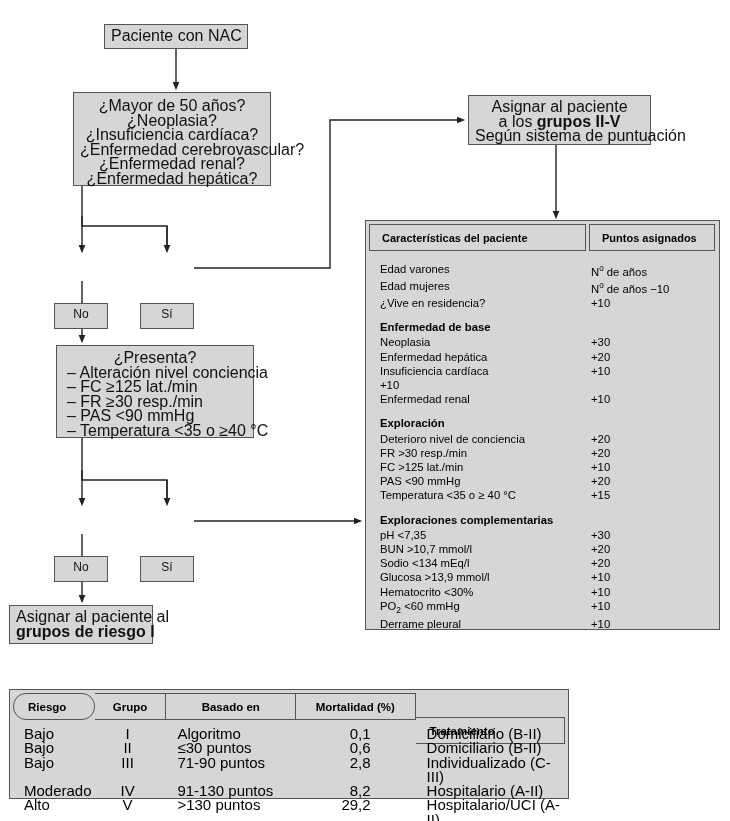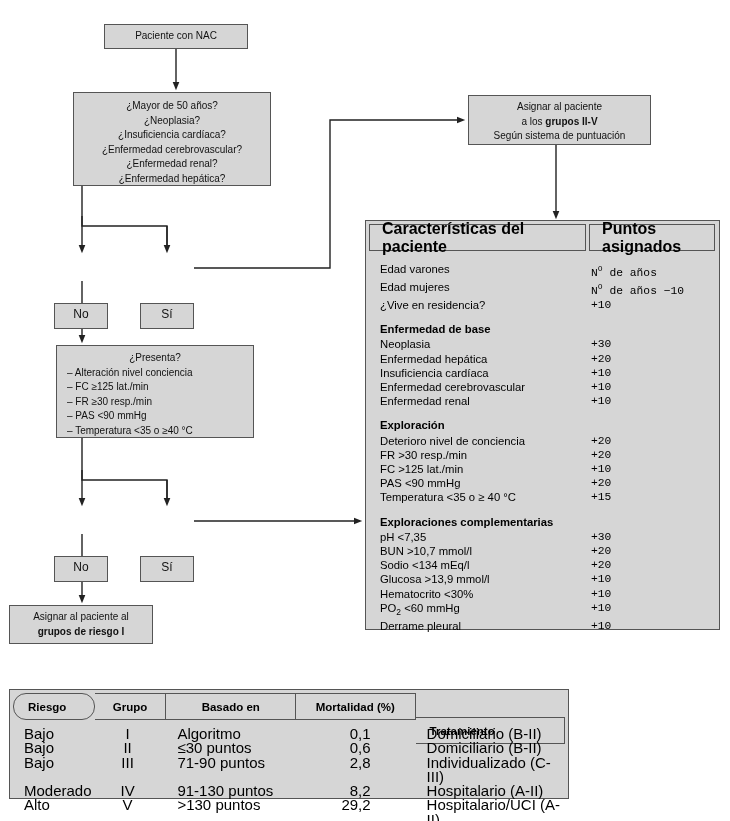--- a/index.html
+++ b/index.html
@@ -21,21 +21,21 @@
     width: 730px;
     height: 821px;
     overflow: hidden;
   }
   
   .box {
     position: absolute;
     background: #d6d6d6;
     border: 1px solid #555555;
     box-sizing: border-box;
-    font-size: 10px;
+    font-size: 16px;
     line-height: 14.5px;
     text-align: center;
     color: #111;
     padding: 4px 6px;
   }
   .box.small {
     font-size: 12px;
     padding: 2px 0;
     line-height: 16px;
     margin-top: 48px;
@@ -66,21 +66,21 @@
     background: #d6d6d6;
     border: 1px solid #555555;
     box-sizing: border-box;
   }
   #points-table .thead {
     display: flex;
     height: 32px;
     box-sizing: border-box;
   }
   #points-table .th {
-    font-size: 16px;
+    font-size: 11px;
     font-weight: bold;
     display: flex;
     align-items: center;
     padding-left: 12px;
     box-sizing: border-box;
     border: 1px solid #555555;
     margin: 3px 0 0 3px;
     height: 27px;
   }
   #points-table .th.c1 { width: 217px; }
@@ -93,21 +93,21 @@
   #points-table .grp-title {
     font-weight: bold;
     margin-top: 10px;
     margin-bottom: 1px;
   }
   #points-table .grp-title.first { margin-top: 0; }
   #points-table .prow {
     display: flex;
   }
   #points-table .prow .label { width: 211px; }
-  #points-table .prow .pts   { width: 120px; font-family: Liberation Mono, monospace; }
+  #points-table .prow .pts   { width: 120px; }
 
   
   #risk-table {
     position: absolute;
     left: 9px; top: 689px;
     width: 560px; height: 110px;
     background: #d6d6d6;
     border: 1px solid #555555;
     box-sizing: border-box;
   }
@@ -270,21 +270,20 @@
         </div>
         <div class="prow">
           <span class="label">Enfermedad hepática</span>
           <span class="pts">+20</span>
         </div>
         <div class="prow">
           <span class="label">Insuficiencia cardíaca</span>
           <span class="pts">+10</span>
         </div>
         <div class="prow">
-          <span class="label">Enfermedad cerebrovascular</span>
           <span class="pts">+10</span>
         </div>
         <div class="prow">
           <span class="label">Enfermedad renal</span>
           <span class="pts">+10</span>
         </div>
         <div class="grp-title">Exploración</div>
         <div class="prow">
           <span class="label">Deterioro nivel de conciencia</span>
           <span class="pts">+20</span>

